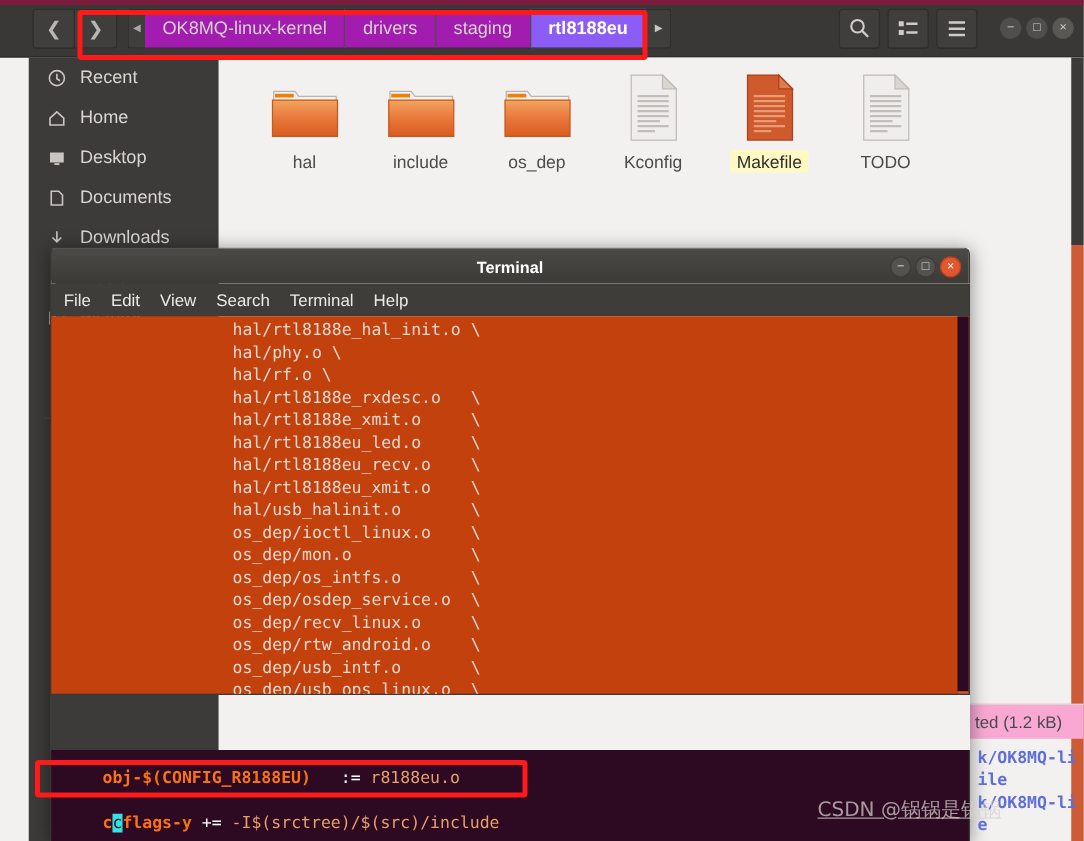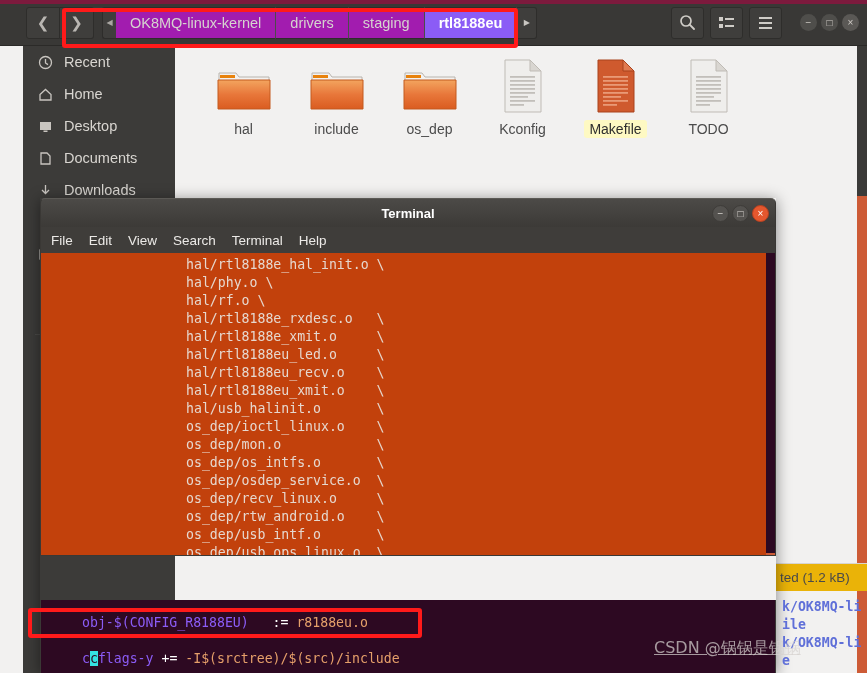--- a/index.html
+++ b/index.html
@@ -143,21 +143,21 @@
     position: absolute; right: 0; top: 46px; width: 10px; height: 150px;
     background: #3b3a38;
   }
   .fm-scroll-orange {
     position: absolute; right: 0; top: 196px; width: 10px; height: 477px;
     background: #cd5b36;
   }
   .fm-status-box {
     position: absolute; left: 776px; top: 563px;
     width: 91px; height: 28px;
-    background: #eab308;
+    background: #f9a8d4;
     border-top: 1px solid #d8d5d1;
     color: #4a4a4a; font-size: 13.5px;
     display: flex; align-items: center; padding-left: 4px;
     z-index: 3;
   }
 
   
   .term {
     position: absolute; left: 40px; top: 198px;
     width: 736px; height: 475px;
@@ -234,21 +234,21 @@
     background: #2d0922;
     border-left: 1px solid #3a3835; border-right: 1px solid #3a3835;
     z-index: 12; overflow: hidden;
     padding-left: 3px;
   }
   .bline {
     font-family: "DejaVu Sans Mono", monospace;
     font-size: 13.2px; line-height: 18px; white-space: pre;
     padding-left: 38px;
   }
-  .c-cyan { color: #8b5cf6; font-weight: normal; }
+  .c-cyan { color: #f97316; font-weight: bold; }
   .c-white { color: #ffffff; }
   .c-orange { color: #e6a06a; }
   .cursor-blk { background:#34e2e2; color:#2d0922; }
 
   
   .behind-text {
     position: absolute; z-index: 11;
     font-family: "DejaVu Sans Mono", monospace;
     font-size: 13.2px; line-height: 18px; white-space: pre;
     color: #5f6fd8; font-weight: bold;

